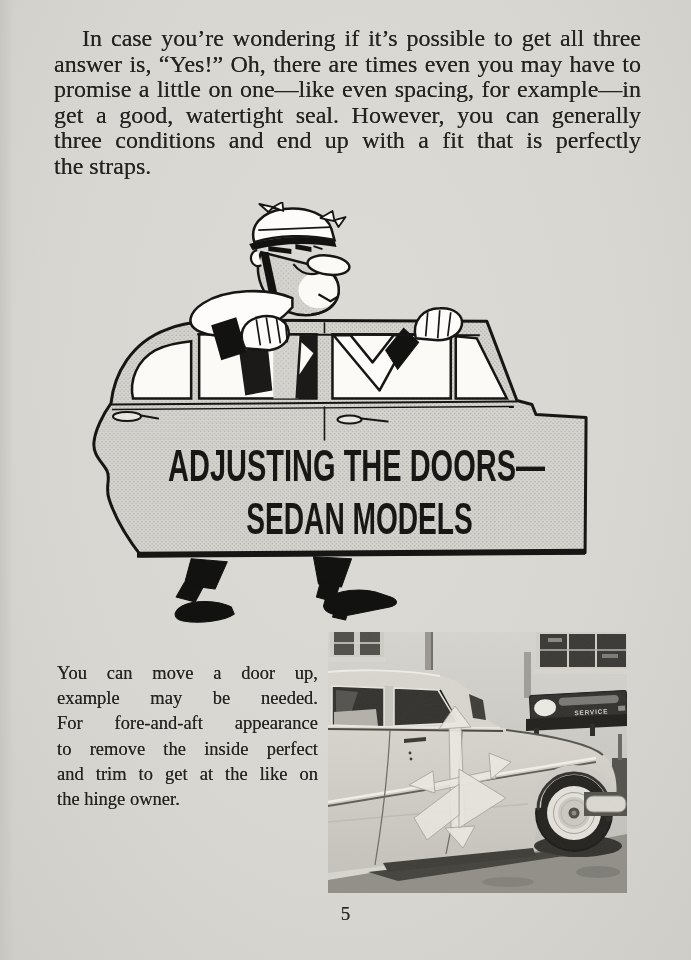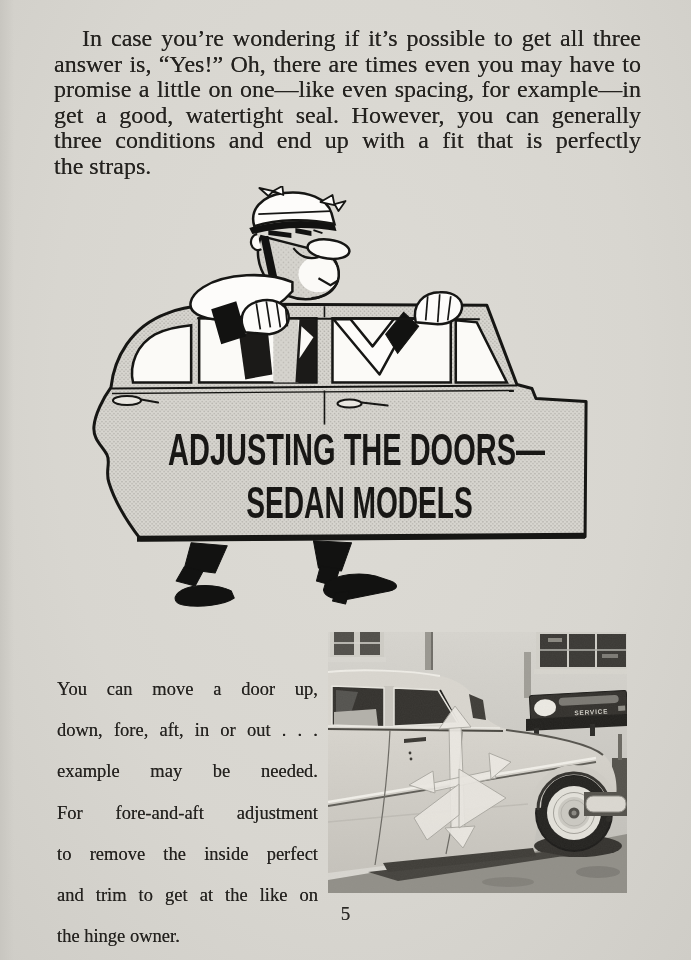--- a/index.html
+++ b/index.html
@@ -17,22 +17,22 @@
   .pline{
     height:25.6px;line-height:25.6px;
     text-align:justify;text-align-last:justify;
     overflow:hidden;white-space:normal;
     text-shadow:0 0 .4px rgba(35,33,30,.75);
   }
   .pline.first{text-indent:28px;}
   .pline.last{text-align-last:left;}
   #intro{left:54px;top:26px;width:587px;font-size:24px;}
   #bodycol{left:57px;top:661px;width:261px;font-size:18.5px;}
-  #bodycol .pline{height:25.2px;line-height:25.2px;margin-top:16px;}
-  #cartoon{position:absolute;left:86px;top:186px;width:508px;height:426px;}
+  #bodycol .pline{height:25.2px;line-height:25.2px;}
+  #cartoon{position:absolute;left:86px;top:202px;width:508px;height:426px;}
   #photo{position:absolute;left:328px;top:632px;width:299px;height:261px;}
   #pageno{
     position:absolute;left:0;top:903px;width:691px;
     text-align:center;font-size:19px;color:#2a2825;
     text-shadow:0 0 .4px rgba(35,33,30,.7);
   }
   svg text.headline{
     font-family:"Liberation Sans", sans-serif;
     font-weight:bold;fill:#181715;
   }
@@ -158,23 +158,22 @@
         <line x1="340" y1="110" x2="338" y2="134"></line>
         <line x1="352" y1="108" x2="350" y2="136"></line>
         <line x1="363" y1="110" x2="360" y2="134"></line>
       </g>
     </g>
   </svg>
   </div>
 
   <div id="bodycol" class="par">
     <div class="pline">You can move a door up,</div>
-    <div class="pline">down, fore, aft, in or out . . .</div>
     <div class="pline">example may be needed.</div>
-    <div class="pline">For fore-and-aft adjustment</div>
+    <div class="pline">For fore-and-aft appearance</div>
     <div class="pline">to remove the inside perfect</div>
     <div class="pline">and trim to get at the like on</div>
     <div class="pline last">the hinge owner.</div>
   </div>
 
   <div id="photo">
   <svg viewBox="0 0 299 261" width="299" height="261">
     <defs>
       <linearGradient id="wallG" x1="0" y1="0" x2="0" y2="1">
         <stop offset="0" stop-color="#d7d5cf"></stop>

